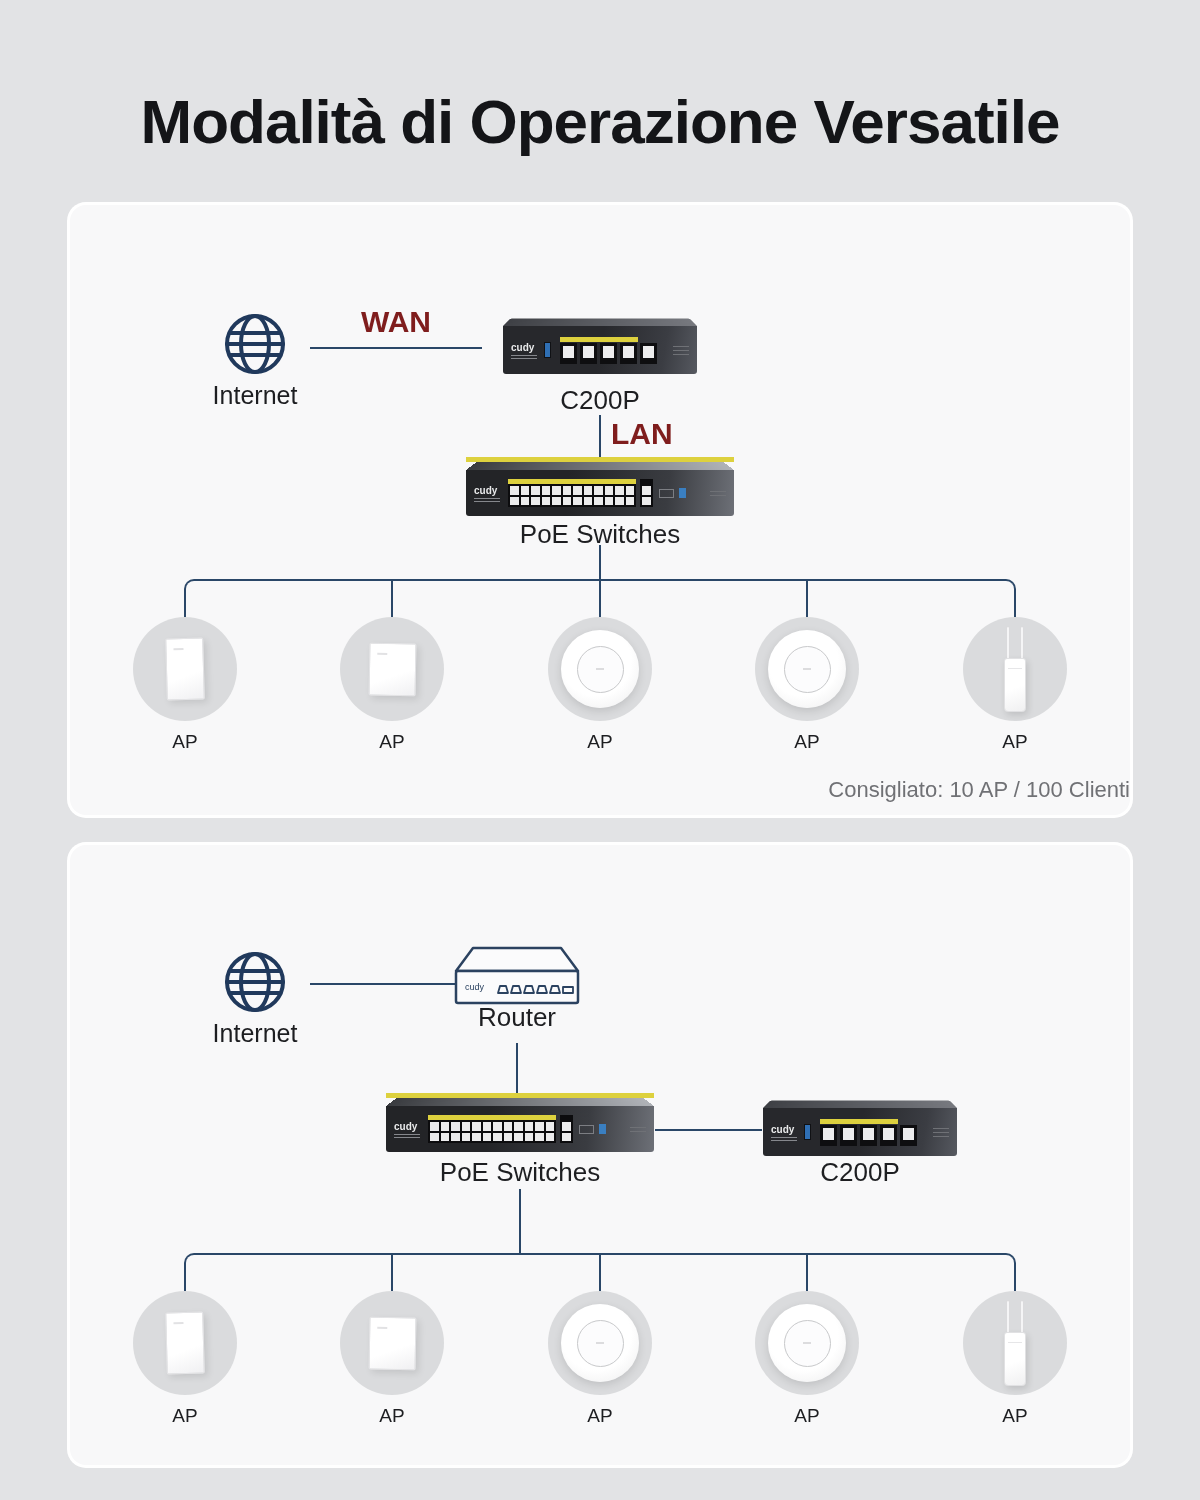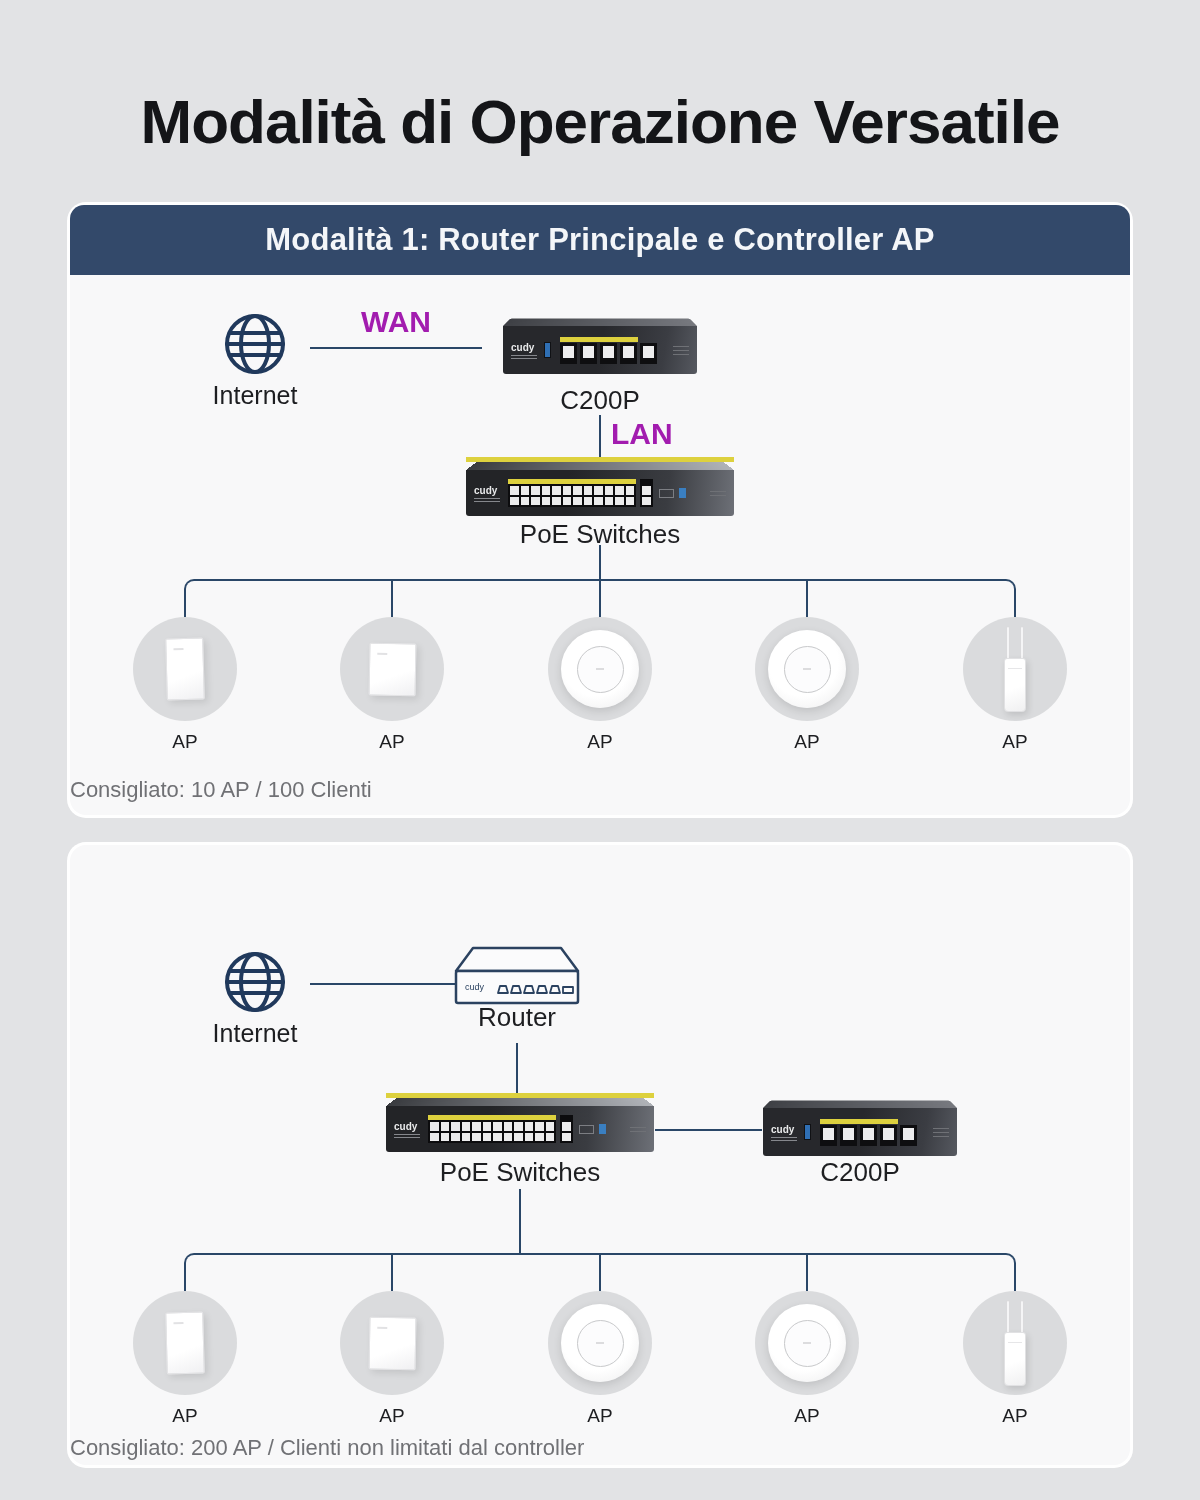--- a/index.html
+++ b/index.html
@@ -27,23 +27,23 @@
     background:#33496a; border-radius:14px 14px 0 0;
     display:flex; align-items:center; justify-content:center;
     color:#f4f6f9; font-size:31px; font-weight:700; letter-spacing:0.2px;
   }
   .lbl {
     position:absolute; text-align:center; color:#1d1e21;
     font-size:26px; font-weight:400;
   }
   .lbl-net { font-size:25px; }
   .lbl-ap { font-size:19px; }
-  .lbl-navy { color:#a21caf; font-size:30px; font-weight:600; }
+  .lbl-navy { color:#7f1d1d; font-size:30px; font-weight:600; }
   .caption {
-    position:absolute; left:0; width:100%; text-align:left;
+    position:absolute; left:0; width:100%; text-align:right;
     color:#707175; font-size:22px;
   }
   .hline, .vline { position:absolute; background:#2a4768; }
   .hline { height:2px; }
   .vline { width:2px; }
   .tree {
     position:absolute;
     border-top:2px solid #2a4768;
     border-left:2px solid #2a4768;
     border-right:2px solid #2a4768;
@@ -117,21 +117,20 @@
     border:1px solid #e1e1e3; border-radius:3px 3px 4px 4px;
     box-shadow:2px 3px 7px rgba(0,0,0,.12); }
   .outdoor-ap .ap-body::after { content:""; position:absolute; top:9px; left:3px; right:3px; height:1px; background:#e6e6e8; }
 </style>
 </head>
 <body>
 
 <h1 class="page-title">Modalità di Operazione Versatile</h1>
 
 <section class="panel panel-1">
-  <div class="panel-header">Modalità 1: Router Principale e Controller AP</div>
 
   <svg style="position:absolute;left:152px;top:106px" width="66" height="66" viewBox="0 0 66 66" fill="none" stroke="#20395c" stroke-width="4" stroke-linecap="round">
     <circle cx="33" cy="33" r="28"></circle>
     <ellipse cx="33" cy="33" rx="14" ry="28"></ellipse>
     <line x1="8" y1="22" x2="58" y2="22"></line>
     <line x1="5" y1="33" x2="61" y2="33"></line>
     <line x1="8" y1="44" x2="58" y2="44"></line>
   </svg>
   <div class="lbl lbl-net" style="left:110px;top:176px;width:150px">Internet</div>
 
@@ -439,14 +438,13 @@
     <div class="ap-circle">
       <div class="outdoor-ap">
         <span class="ant ant-l"></span>
           <span class="ant ant-r"></span>
           <div class="ap-body"></div>
       </div>
     </div>
     <div class="lbl lbl-ap" style="left:0;top:114px;width:104px">AP</div>
   </div>
 
-  <div class="caption" style="top:590px">Consigliato: 200 AP / Clienti non limitati dal controller</div>
 </section>
 
 </body></html>

